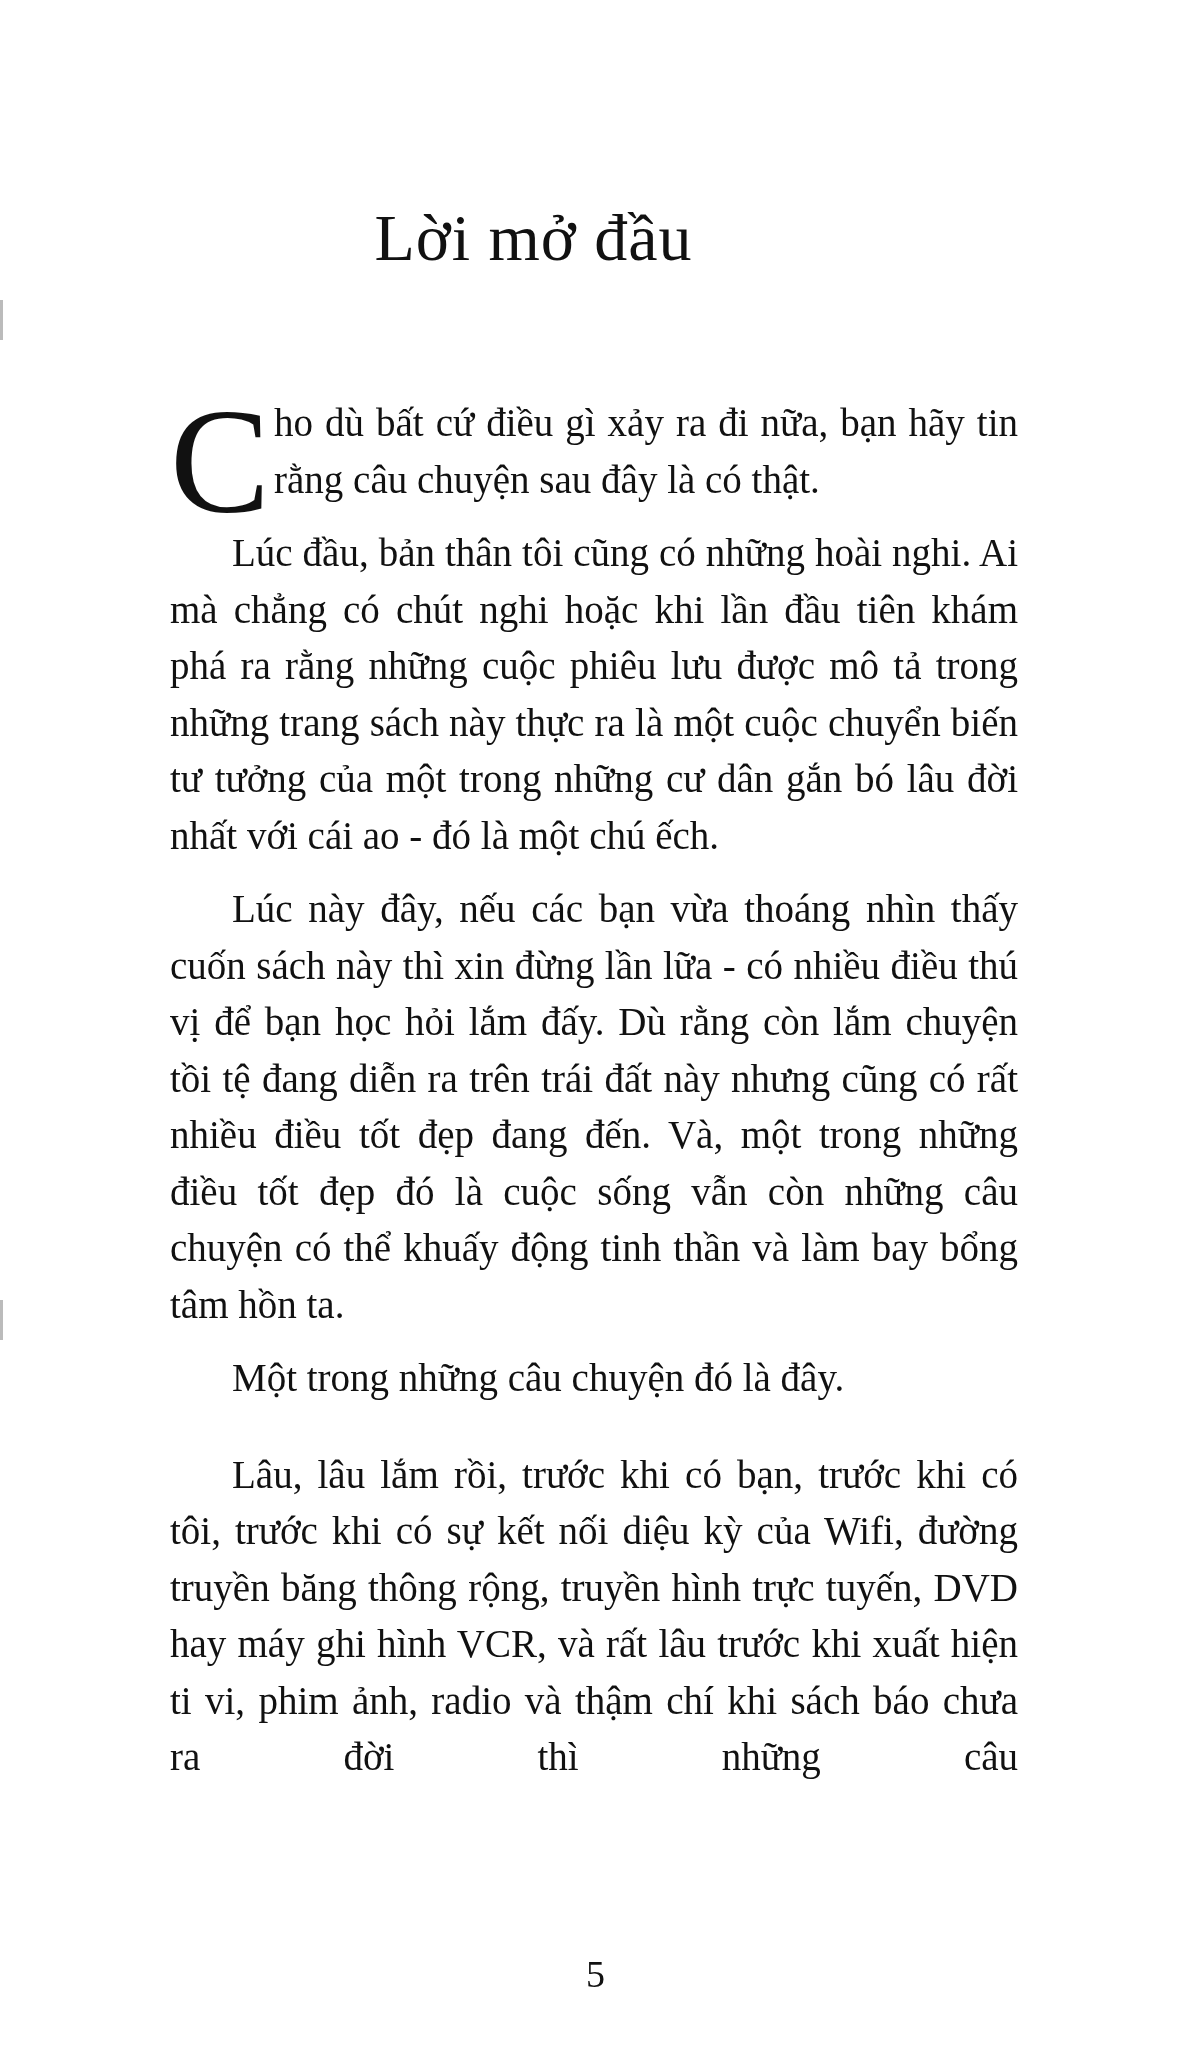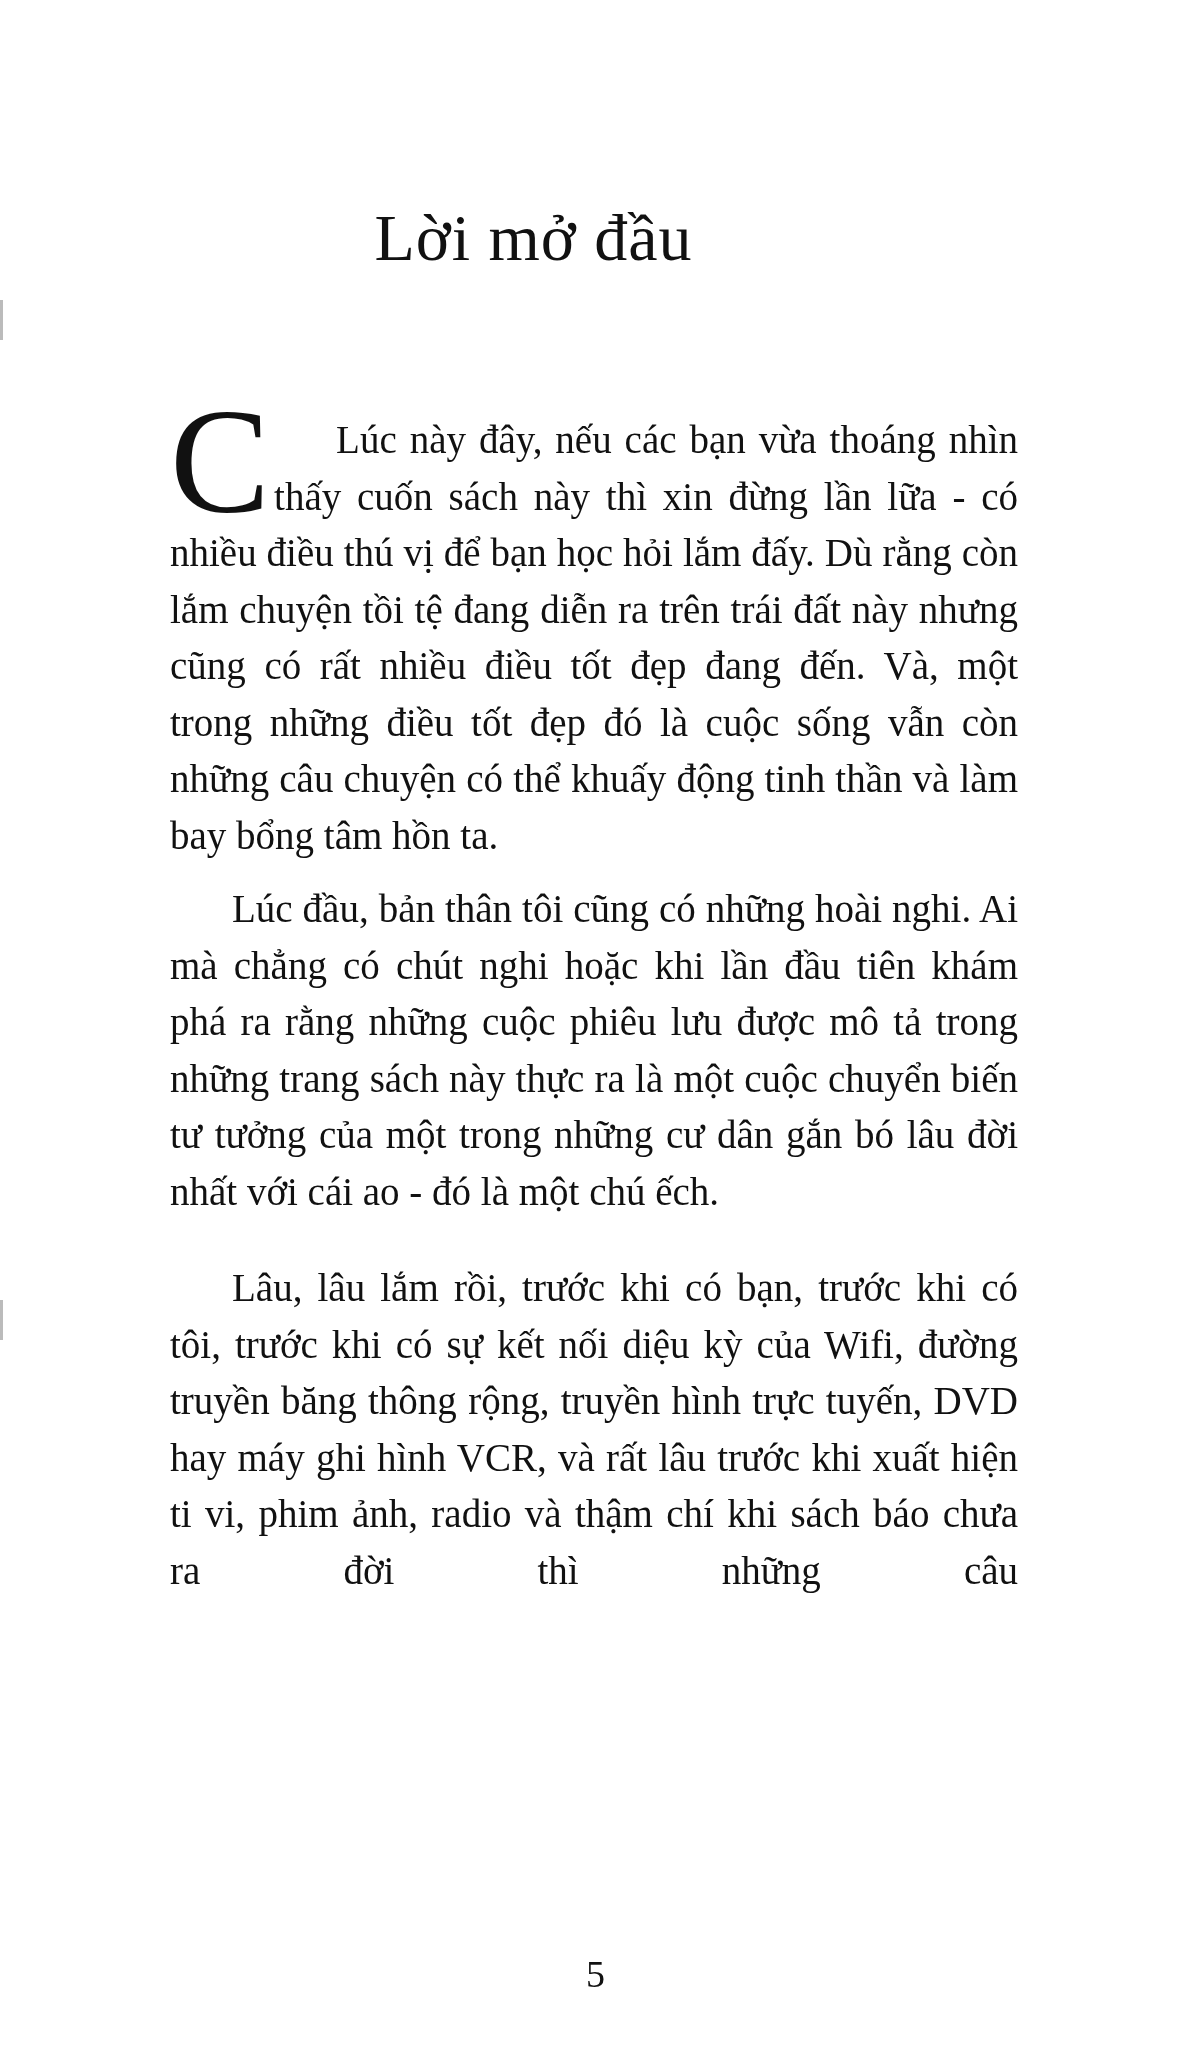--- a/index.html
+++ b/index.html
@@ -20,20 +20,21 @@
 </head>
 <body>
 
 <div>
   <div class="margin-mark" style="left:0;top:300px;height:40px;"></div>
   <div class="margin-mark" style="left:0;top:1300px;height:40px;"></div>
 
   <h1 class="title" style="margin:0;font-weight:normal;">Lời mở đầu</h1>
 
   <div class="body-text">
-    <p class="first"><span class="dropcap">C</span></p>
+    <p class="first"><span class="dropcap">C</span><span>ho dù bất cứ điều gì xảy ra đi nữa, bạn hãy tin rằng câu chuyện sau đây là có thật.</span></p>
+    <p>Lúc đầu, bản thân tôi cũng có những hoài nghi. Ai mà chẳng có chút nghi hoặc khi lần đầu tiên khám phá ra rằng những cuộc phiêu lưu được mô tả trong những trang sách này thực ra là một cuộc chuyển biến tư tưởng của một trong những cư dân gắn bó lâu đời nhất với cái ao - đó là một chú ếch.</p>
     <p>Lúc này đây, nếu các bạn vừa thoáng nhìn thấy cuốn sách này thì xin đừng lần lữa - có nhiều điều thú vị để bạn học hỏi lắm đấy. Dù rằng còn lắm chuyện tồi tệ đang diễn ra trên trái đất này nhưng cũng có rất nhiều điều tốt đẹp đang đến. Và, một trong những điều tốt đẹp đó là cuộc sống vẫn còn những câu chuyện có thể khuấy động tinh thần và làm bay bổng tâm hồn ta.</p>
-    <p>Lúc đầu, bản thân tôi cũng có những hoài nghi. Ai mà chẳng có chút nghi hoặc khi lần đầu tiên khám phá ra rằng những cuộc phiêu lưu được mô tả trong những trang sách này thực ra là một cuộc chuyển biến tư tưởng của một trong những cư dân gắn bó lâu đời nhất với cái ao - đó là một chú ếch.</p>
+    <p>Một trong những câu chuyện đó là đây.</p>
     <p style="text-align-last:justify;margin-top:40px;">Lâu, lâu lắm rồi, trước khi có bạn, trước khi có tôi, trước khi có sự kết nối diệu kỳ của Wifi, đường truyền băng thông rộng, truyền hình trực tuyến, DVD hay máy ghi hình VCR, và rất lâu trước khi xuất hiện ti vi, phim ảnh, radio và thậm chí khi sách báo chưa ra đời thì những câu</p>
   </div>
 
   <div class="page-num">5</div>
 </div>
 
 </body></html>

